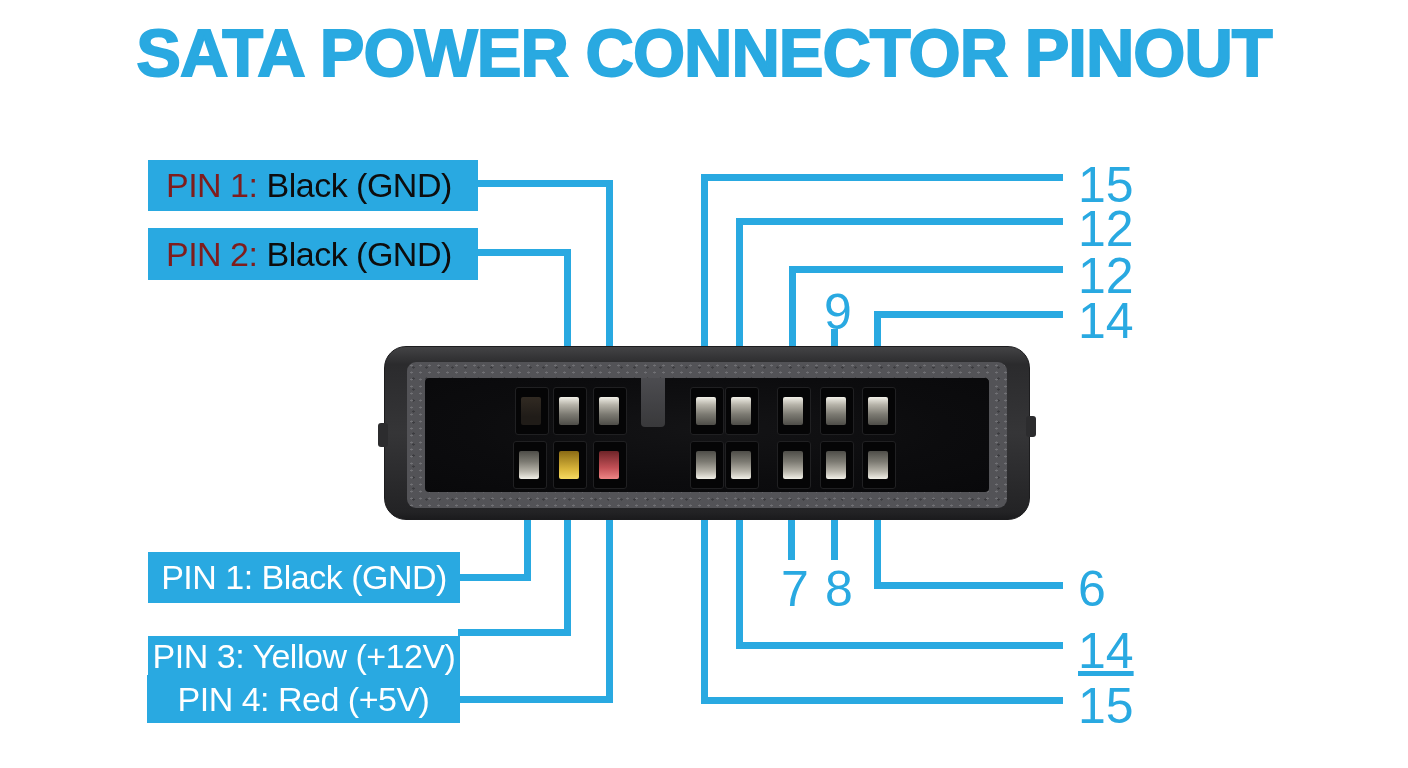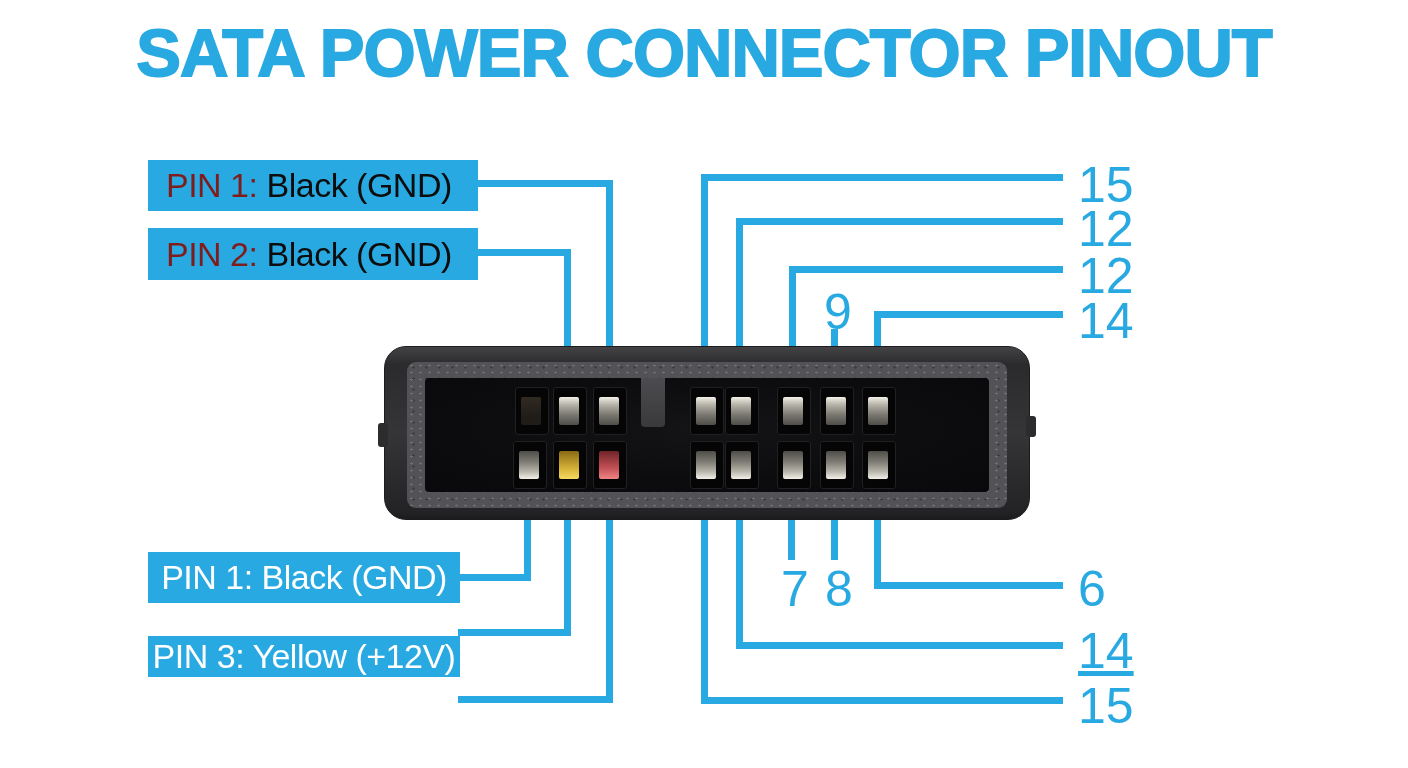--- a/index.html
+++ b/index.html
@@ -88,20 +88,23 @@
     <span class="pin-num">PIN 2:</span>
     <span class="pin-desc">Black (GND)</span>
   </div>
 
   <div class="box center" style="left:148px;top:552px;width:312px;height:51px;">
     <span>PIN 1: Black (GND)</span>
   </div>
   <div class="box center" style="left:148px;top:610px;width:312px;height:41px;margin-top:26px;">
     <span>PIN 3: Yellow (+12V)</span>
   </div>
+  <div class="box center" style="left:147px;top:675px;width:313px;height:48px;">
+    <span>PIN 4: Red (+5V)</span>
+  </div>
 
   <div class="num" style="left:1078px;top:160px;">15</div>
   <div class="num" style="left:1078px;top:204px;">12</div>
   <div class="num" style="left:1078px;top:251px;">12</div>
   <div class="num" style="left:824px;top:287px;">9</div>
   <div class="num" style="left:1078px;top:296px;">14</div>
 
   <div class="num" style="left:781px;top:564px;">7</div>
   <div class="num" style="left:825px;top:564px;">8</div>
   <div class="num" style="left:1078px;top:564px;">6</div>

